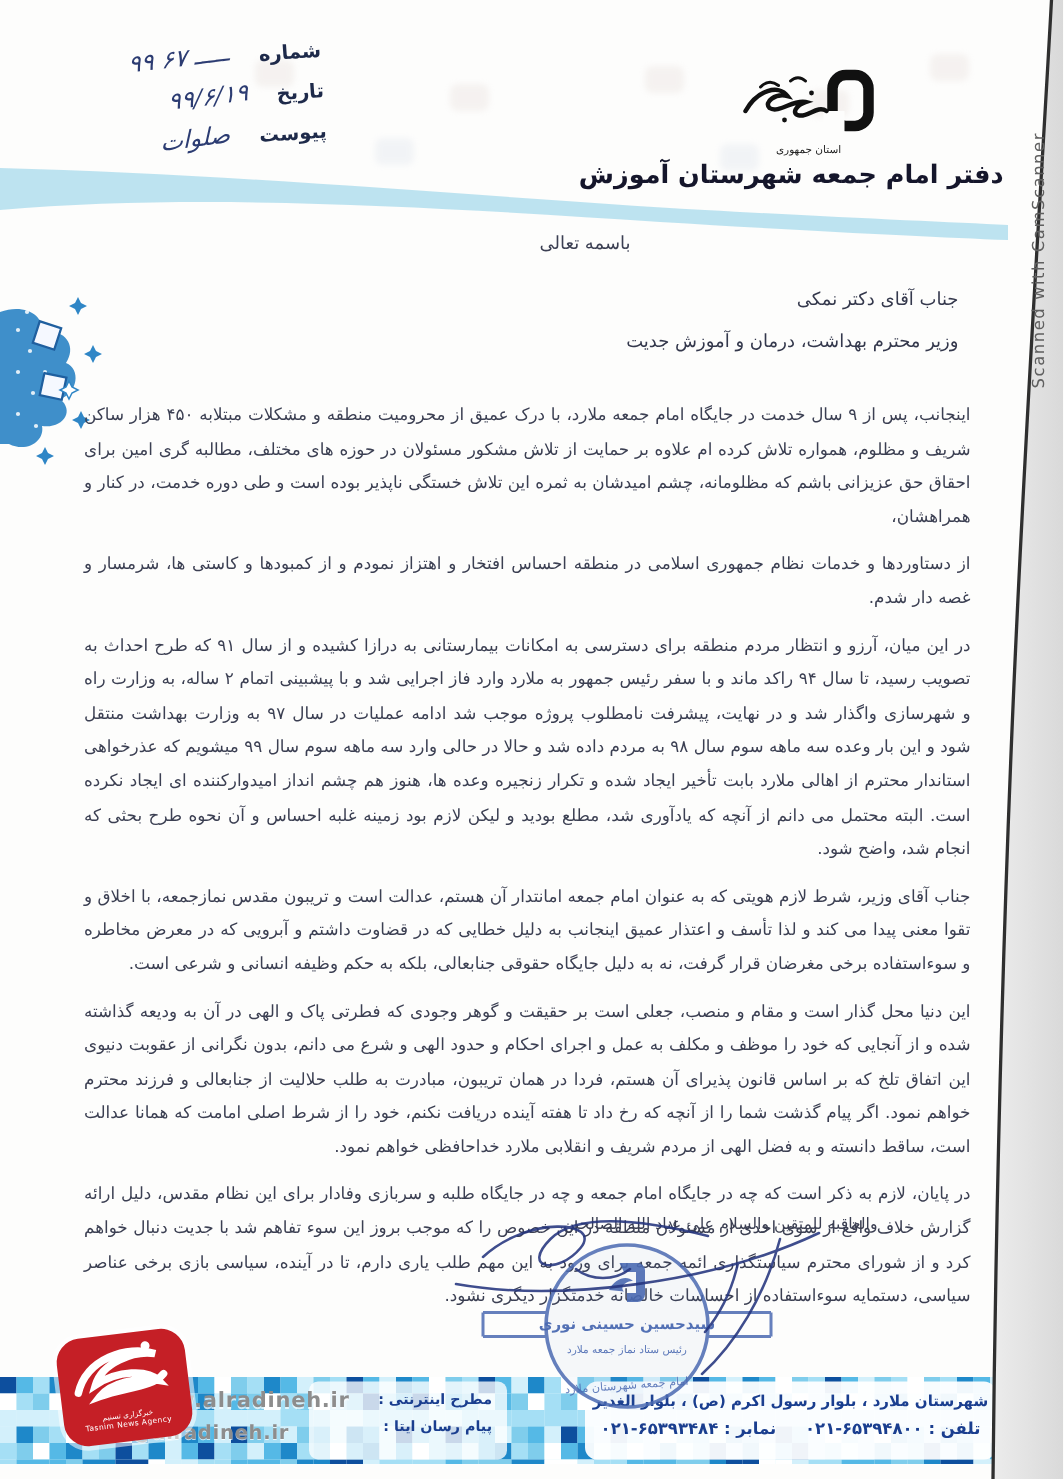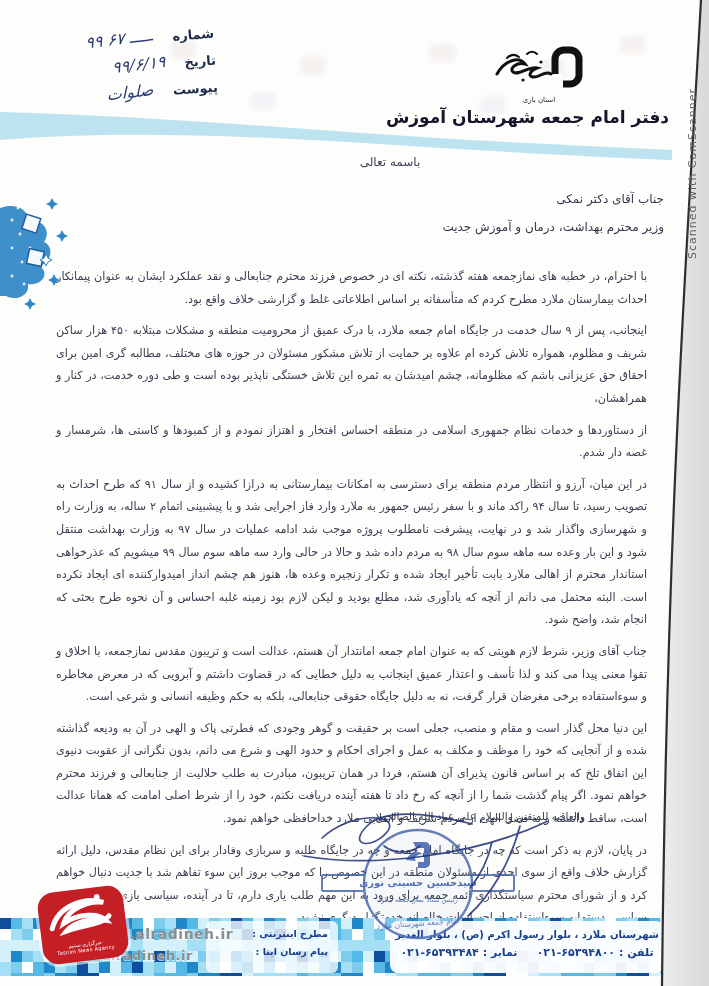--- a/index.html
+++ b/index.html
@@ -21,21 +21,21 @@
   .swoosh{position:absolute;left:0;top:0;width:709px;height:986px;pointer-events:none;}
 
   
   .logo-block{position:absolute;right:40px;top:44px;width:260px;text-align:center;}
   .emblem{display:inline-block;}
   .province{font-size:7px;color:#222;margin-top:-2px;}
   .office-title{font-size:17px;font-weight:bold;color:#15162b;margin-top:3px;white-space:nowrap;direction:rtl;}
 
   .besmeleh{position:absolute;top:155px;left:320px;width:140px;text-align:center;font-size:12px;color:#3b3f52;direction:rtl;}
 
-  .addressee{position:absolute;right:45px;top:185px;direction:rtl;text-align:right;font-size:12px;line-height:28px;color:#34384c;}
+  .addressee{position:absolute;right:70px;top:185px;direction:rtl;text-align:right;font-size:12px;line-height:28px;color:#34384c;}
 
   .body-text{position:absolute;right:62px;left:56px;top:266px;direction:rtl;text-align:justify;
              font-size:11.2px;line-height:22.6px;color:#3b3f52;}
   .body-text p{margin:0 0 9px 0;}
 
   .closing{position:absolute;top:810px;left:295px;width:290px;text-align:right;font-size:10.5px;color:#3b3f52;direction:rtl;}
 
   .stamp-svg{position:absolute;left:318px;top:820px;z-index:3;}
   .sig-svg{position:absolute;left:288px;top:812px;z-index:4;}
 
@@ -99,21 +99,21 @@
 
   <div class="logo-block">
     <svg class="emblem" width="92" height="50" viewBox="0 0 92 50">
       <rect x="62" y="6" width="24" height="34" rx="9" fill="none" stroke="#111" stroke-width="7"></rect>
       <rect x="56" y="30" width="14" height="14" fill="#fdfdfc"></rect>
       <path d="M4,30 C12,16 26,12 32,20 C24,18 16,24 20,28 C26,32 36,22 44,24 C38,26 34,32 40,33 C46,34 52,26 58,30" fill="none" stroke="#111" stroke-width="3" stroke-linecap="round"></path>
       <path d="M14,14 c4,-4 8,-4 12,-1 M34,10 c3,-3 7,-3 10,0" fill="none" stroke="#111" stroke-width="2" stroke-linecap="round"></path>
       <circle cx="30" cy="36" r="1.6" fill="#111"></circle>
         <circle cx="48" cy="18" r="1.6" fill="#111"></circle>
     </svg>
-    <div class="province">استان بازی</div>
+    <div class="province">استان جمهوری</div>
     <div class="office-title">دفتر امام جمعه شهرستان آموزش</div>
   </div>
 
   <svg class="ornament" width="70" height="122" viewBox="0 0 70 122">
     <path d="M0,18 C16,12 30,20 28,32 C42,28 52,40 44,52 C54,56 52,72 40,76 C50,84 42,96 28,94 C30,104 18,112 6,106 L0,106 Z" fill="#2f86c6" opacity="0.92"></path>
     <g fill="#ffffff" opacity="0.85">
       <circle cx="12" cy="30" r="1.4"></circle>
         <circle cx="20" cy="44" r="1.4"></circle>
         <circle cx="12" cy="58" r="1.4"></circle>
       <circle cx="22" cy="72" r="1.4"></circle>
@@ -134,21 +134,20 @@
   </svg>
 
   <div class="besmeleh">باسمه تعالی</div>
 
   <div class="addressee">
     <div>جناب آقای دکتر نمکی</div>
     <div>وزیر محترم بهداشت، درمان و آموزش جدیت</div>
   </div>
 
   <div class="body-text">
-    <p>با احترام، در خطبه های نمازجمعه هفته گذشته، نکته ای در خصوص فرزند محترم جنابعالی و نقد عملکرد ایشان به عنوان پیمانکار احداث بیمارستان ملارد مطرح کردم که متأسفانه بر اساس اطلاعاتی غلط و گزارشی خلاف واقع بود.</p>
     <p>اینجانب، پس از ۹ سال خدمت در جایگاه امام جمعه ملارد، با درک عمیق از محرومیت منطقه و مشکلات مبتلابه ۴۵۰ هزار ساکن شریف و مظلوم، همواره تلاش کرده ام علاوه بر حمایت از تلاش مشکور مسئولان در حوزه های مختلف، مطالبه گری امین برای احقاق حق عزیزانی باشم که مظلومانه، چشم امیدشان به ثمره این تلاش خستگی ناپذیر بوده است و طی دوره خدمت، در کنار و همراهشان،</p>
     <p>از دستاوردها و خدمات نظام جمهوری اسلامی در منطقه احساس افتخار و اهتزاز نمودم و از کمبودها و کاستی ها، شرمسار و غصه دار شدم.</p>
     <p>در این میان، آرزو و انتظار مردم منطقه برای دسترسی به امکانات بیمارستانی به درازا کشیده و از سال ۹۱ که طرح احداث به تصویب رسید، تا سال ۹۴ راکد ماند و با سفر رئیس جمهور به ملارد وارد فاز اجرایی شد و با پیشبینی اتمام ۲ ساله، به وزارت راه و شهرسازی واگذار شد و در نهایت، پیشرفت نامطلوب پروژه موجب شد ادامه عملیات در سال ۹۷ به وزارت بهداشت منتقل شود و این بار وعده سه ماهه سوم سال ۹۸ به مردم داده شد و حالا در حالی وارد سه ماهه سوم سال ۹۹ میشویم که عذرخواهی استاندار محترم از اهالی ملارد بابت تأخیر ایجاد شده و تکرار زنجیره وعده ها، هنوز هم چشم انداز امیدوارکننده ای ایجاد نکرده است. البته محتمل می دانم از آنچه که یادآوری شد، مطلع بودید و لیکن لازم بود زمینه غلبه احساس و آن نحوه طرح بحثی که انجام شد، واضح شود.</p>
     <p>جناب آقای وزیر، شرط لازم هویتی که به عنوان امام جمعه امانتدار آن هستم، عدالت است و تریبون مقدس نمازجمعه، با اخلاق و تقوا معنی پیدا می کند و لذا تأسف و اعتذار عمیق اینجانب به دلیل خطایی که در قضاوت داشتم و آبرویی که در معرض مخاطره و سوءاستفاده برخی مغرضان قرار گرفت، نه به دلیل جایگاه حقوقی جنابعالی، بلکه به حکم وظیفه انسانی و شرعی است.</p>
     <p>این دنیا محل گذار است و مقام و منصب، جعلی است بر حقیقت و گوهر وجودی که فطرتی پاک و الهی در آن به ودیعه گذاشته شده و از آنجایی که خود را موظف و مکلف به عمل و اجرای احکام و حدود الهی و شرع می دانم، بدون نگرانی از عقوبت دنیوی این اتفاق تلخ که بر اساس قانون پذیرای آن هستم، فردا در همان تریبون، مبادرت به طلب حلالیت از جنابعالی و فرزند محترم خواهم نمود. اگر پیام گذشت شما را از آنچه که رخ داد تا هفته آینده دریافت نکنم، خود را از شرط اصلی امامت که همانا عدالت است، ساقط دانسته و به فضل الهی از مردم شریف و انقلابی ملارد خداحافظی خواهم نمود.</p>
     <p>در پایان، لازم به ذکر است که چه در جایگاه امام جمعه و چه در جایگاه طلبه و سربازی وفادار برای این نظام مقدس، دلیل ارائه گزارش خلاف واقع از سوی احدی از مسئولان منطقه در این خصوص را که موجب بروز این سوء تفاهم شد با جدیت دنبال خواهم کرد و از شورای محترم سیاستگذاری ائمه جمعه برای ورود به این مهم طلب یاری دارم، تا در آینده، سیاسی بازی برخی عناصر سیاسی، دستمایه سوءاستفاده از احساسات خالصانه خدمتگزار دیگری نشود.</p>
   </div>
 
   <div class="closing">والعاقبه للمتقین والسلام علی عباد الله الصالحین</div>
 

